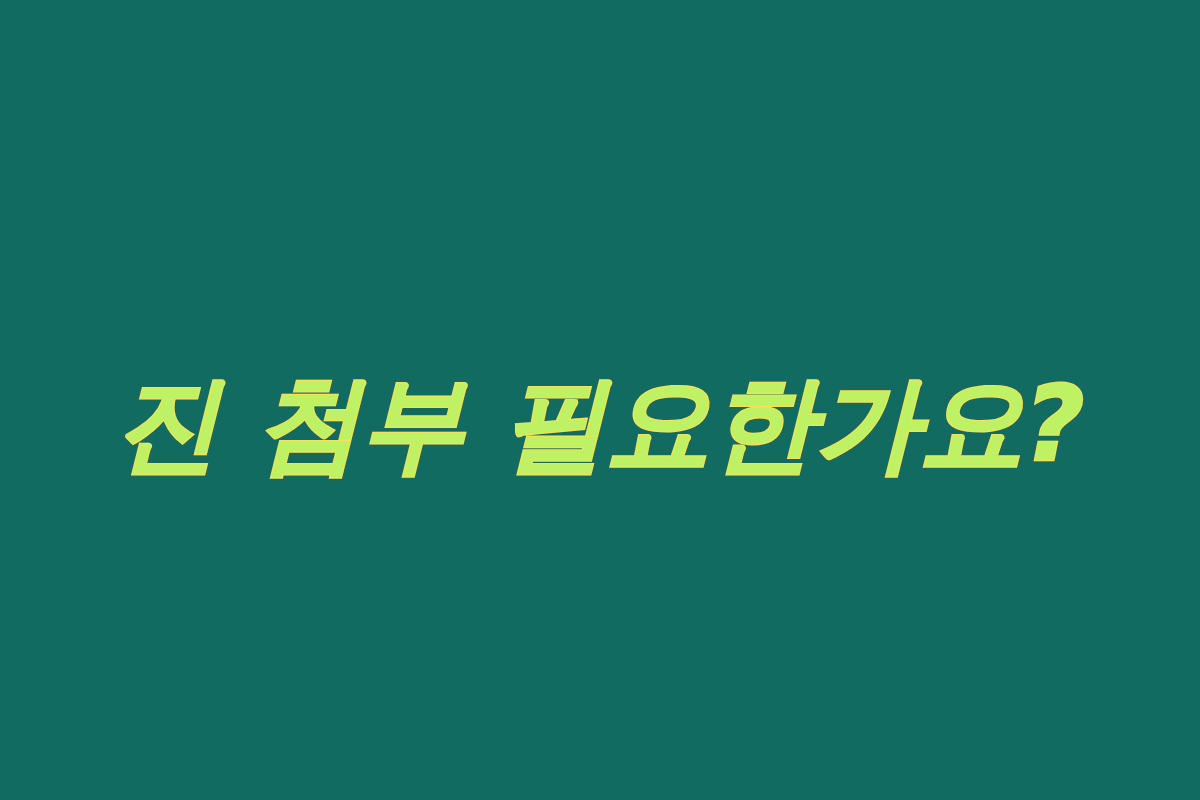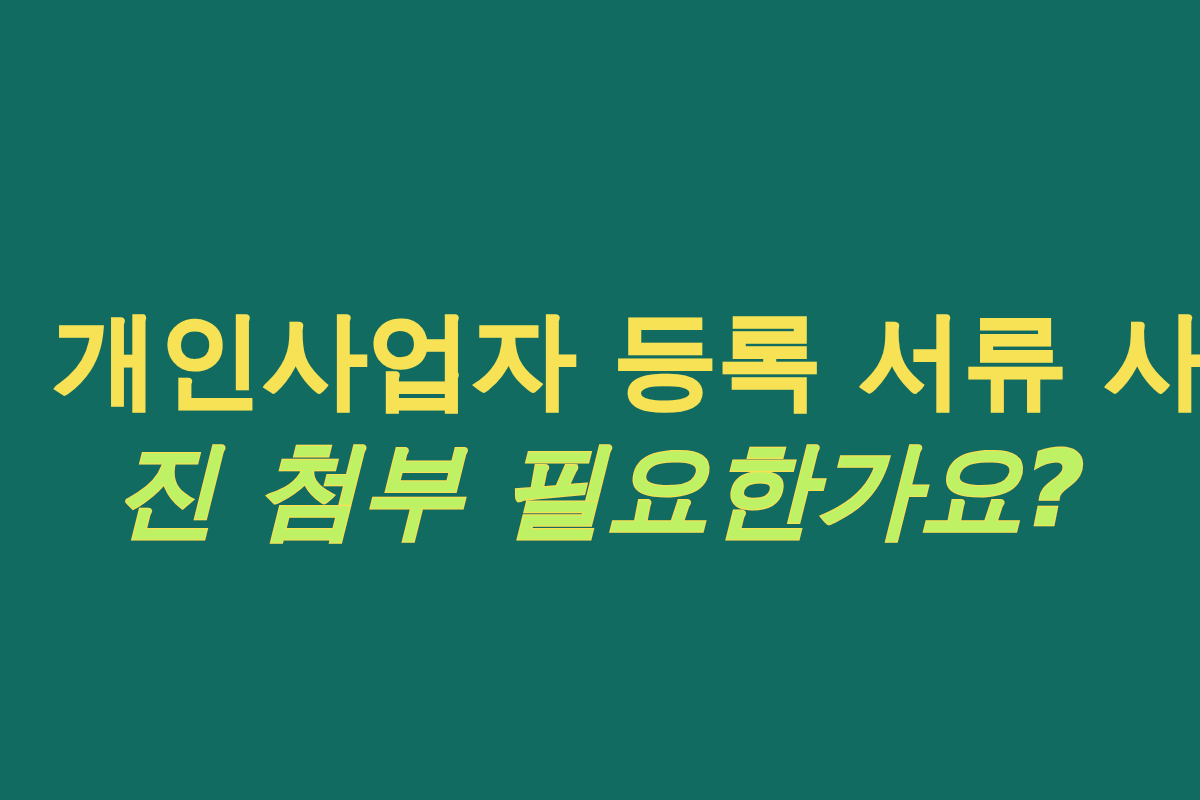--- a/index.html
+++ b/index.html
@@ -46,19 +46,18 @@
     text-rendering: geometricPrecision;
   }
 </style>
 </head>
 <body>
 
 <div id="banner-canvas" style="background: rgb(17, 107, 96);">
 
   <div id="headline-block">
 
-    <span class="headline-line" style="color: rgb(247, 225, 85); -webkit-text-stroke: 2.5px rgb(247, 225, 85);">개인사업자 등록 서류 사</span>
 
     <span class="headline-line" style="color: #bef264; font-style: italic; -webkit-text-stroke: 2.5px rgb(247, 225, 85);">진 첨부 필요한가요?</span>
 
   </div>
 
 </div>
 
 </body></html>

